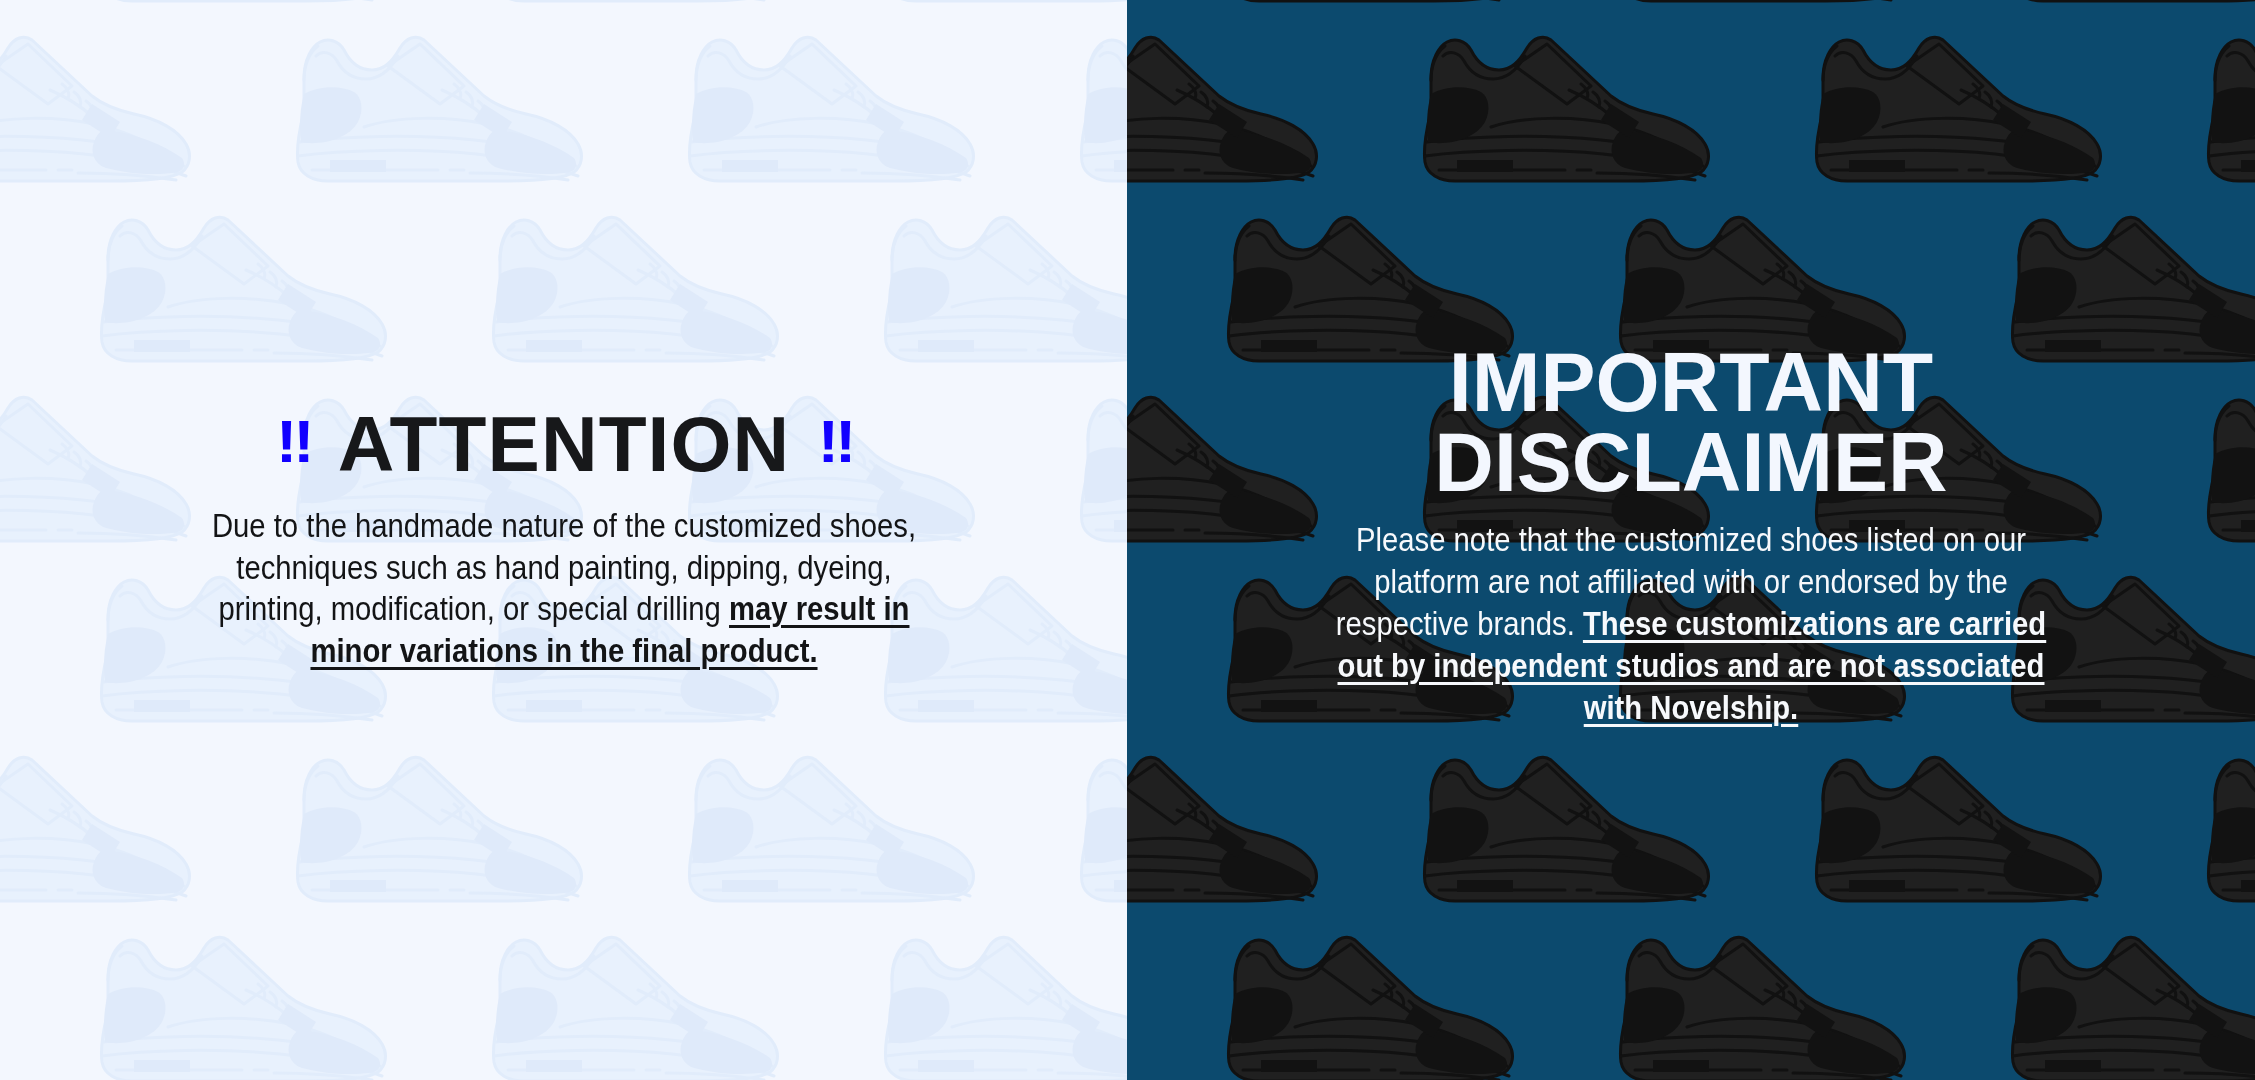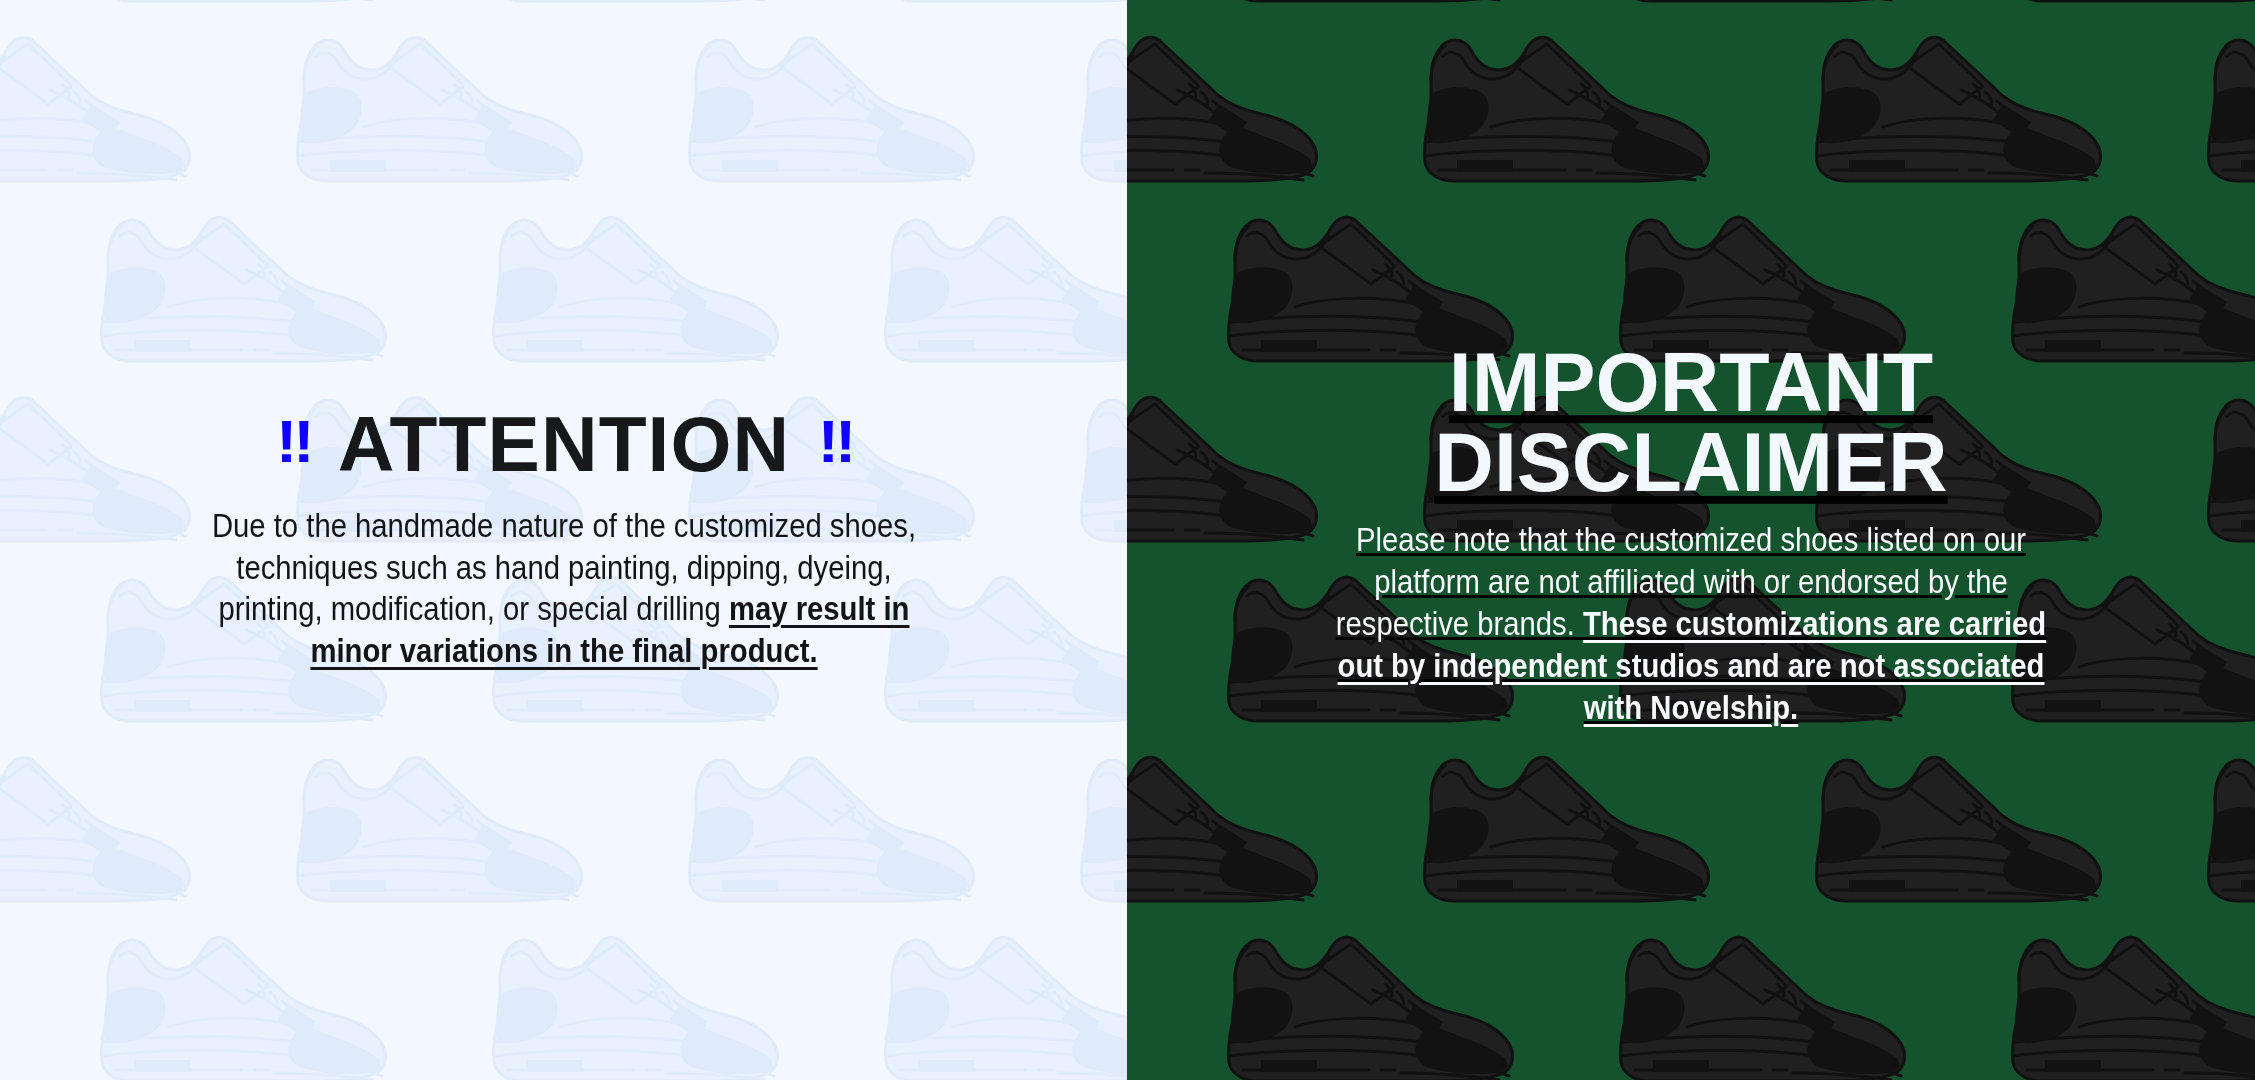--- a/index.html
+++ b/index.html
@@ -8,21 +8,21 @@
     font-family:"Liberation Sans",sans-serif;
     background:#1b1b1b;
   }
   .banner{
     width:2255px;height:1080px;display:flex;position:relative;
   }
 
   
   .panel{position:relative;overflow:hidden;display:flex;align-items:center;justify-content:center;}
   .panel-light{width:1127px;height:1080px;background:#f3f7fe;}
-  .panel-dark{width:1128px;height:1080px;background:#14532d;text-decoration:underline;}
+  .panel-dark{width:1128px;height:1080px;background:#0c4a6e;}
 
   
   .pattern{
     position:absolute;left:0;top:0;width:100%;height:100%;
     pointer-events:none;
   }
   .pattern .shoe{position:absolute;width:300px;height:165px;}
   .pattern .shoe svg{width:100%;height:100%;display:block;}
 
   .panel-light .pat-fill{fill:#e8f1fd;}

